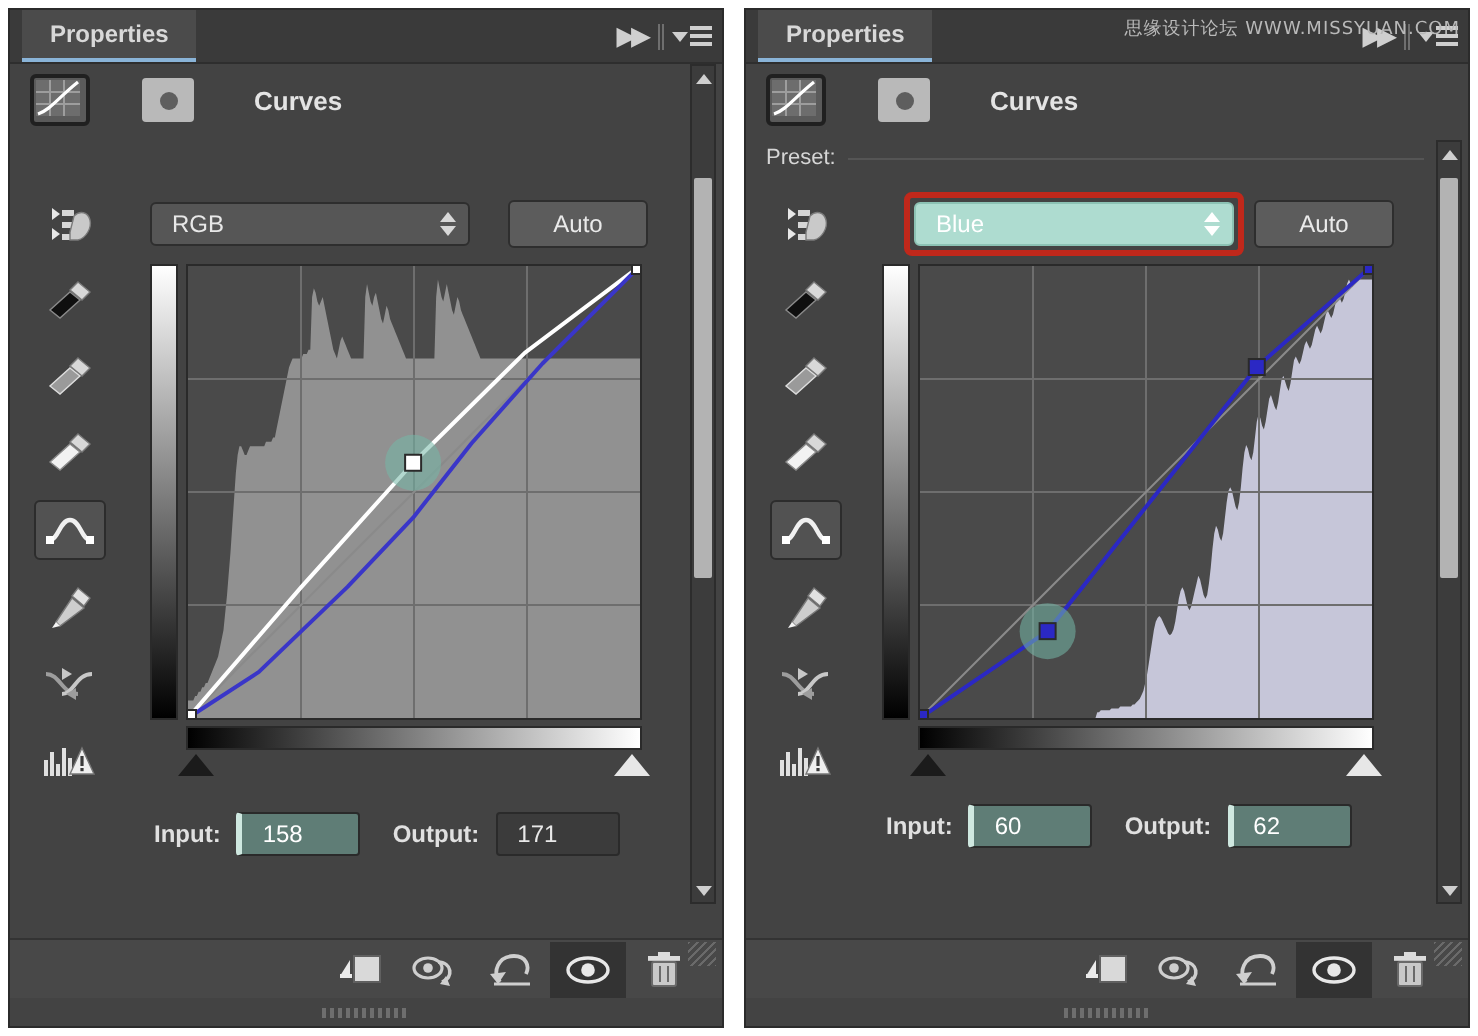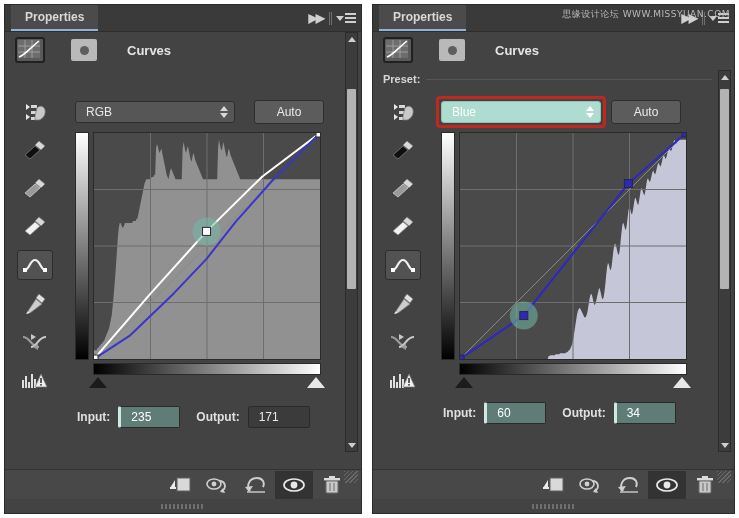--- a/index.html
+++ b/index.html
@@ -41,41 +41,41 @@
   .badge-curve{width:26px;height:22px;border:2px solid #202020;border-radius:3px;
                background:#5a5a5a;position:relative;overflow:hidden;}
   .badge-mask{width:26px;height:22px;background:#b9b9b9;border-radius:2px;
               display:flex;align-items:center;justify-content:center;}
   .badge-mask .dot{width:9px;height:9px;border-radius:50%;background:#5e5e5e;}
   .titletext{color:#e4e4e4;font-size:13px;font-weight:bold;margin-left:4px;}
 
   
   .presetrow{height:22px;display:flex;align-items:center;padding:0 10px;
              position:relative;}
-  .presetrow .lbl{color:#d6d6d6;font-size:11px;font-weight:bold;
+  .presetrow .lbl{color:#d6d6d6;font-size:11px;font-weight:normal;
                   background:#434343;padding-right:6px;z-index:2;}
   .presetrow .rule{position:absolute;left:10px;right:22px;top:11px;height:1px;
                    background:#555;z-index:1;}
   .presetrow .blank{height:22px;}
 
   
   .body{position:relative;height:362px;background:#434343;}
   .body.lefty{height:384px;}
 
   
   .tools{position:absolute;left:8px;top:8px;width:44px;
          display:flex;flex-direction:column;align-items:center;gap:10px;}
   .tool{width:34px;height:28px;display:flex;align-items:center;justify-content:center;
         border-radius:3px;}
   .tool.sel{background:#525252;border:1px solid #2c2c2c;}
 
   
   .chanrow{position:absolute;top:10px;display:flex;align-items:center;gap:10px;}
   .chanrow.l{left:70px;gap:19px;}
-  .chanrow.r{left:68px;}
+  .chanrow.r{left:84px;}
   .combo{width:160px;height:22px;background:#565656;border:1px solid #2e2e2e;
          border-radius:3px;display:flex;align-items:center;
          padding:0 6px 0 10px;box-sizing:border-box;
          color:#e8e8e8;font-size:12px;position:relative;}
   .combo .val{flex:1;}
   .combo.hilite{background:#aedcd0;color:#ffffff;border:1px solid #8cc2b4;}
   .combo .spin{display:flex;flex-direction:column;gap:2px;align-items:center;}
   .combo .spin .up{width:0;height:0;border-left:4px solid transparent;
                    border-right:4px solid transparent;border-bottom:5px solid #d8d8d8;}
   .combo .spin .dn{width:0;height:0;border-left:4px solid transparent;
@@ -294,21 +294,21 @@
         </div>
         <div class="hgrad"></div>
         <div class="sliders">
           <span class="tri black"></span>
           <span class="tri white"></span>
         </div>
       </div>
 
       <div class="iorow l">
         <span class="iolbl">Input:</span>
-        <span class="iofield teal">235</span>
+        <span class="iofield teal">158</span>
         <span class="iolbl" style="margin-left:8px">Output:</span>
         <span class="iofield dark">171</span>
       </div>
 
       <div class="vscroll" style="top:-58px;height:420px;">
         <div class="arr">
             <span class="up"></span>
           </div>
         <div class="thumb" style="top:56px;height:200px;"></div>
         <div class="arr" style="position:absolute;bottom:0;width:11px;">
@@ -517,21 +517,21 @@
         <div class="sliders">
           <span class="tri black"></span>
           <span class="tri white"></span>
         </div>
       </div>
 
       <div class="iorow r">
         <span class="iolbl">Input:</span>
         <span class="iofield teal">60</span>
         <span class="iolbl" style="margin-left:8px">Output:</span>
-        <span class="iofield teal2">34</span>
+        <span class="iofield teal2">62</span>
       </div>
 
       <div class="vscroll" style="top:-20px;height:382px;">
         <div class="arr">
             <span class="up"></span>
           </div>
         <div class="thumb" style="top:18px;height:200px;"></div>
         <div class="arr" style="position:absolute;bottom:0;width:11px;">
             <span class="dn"></span>
           </div>

